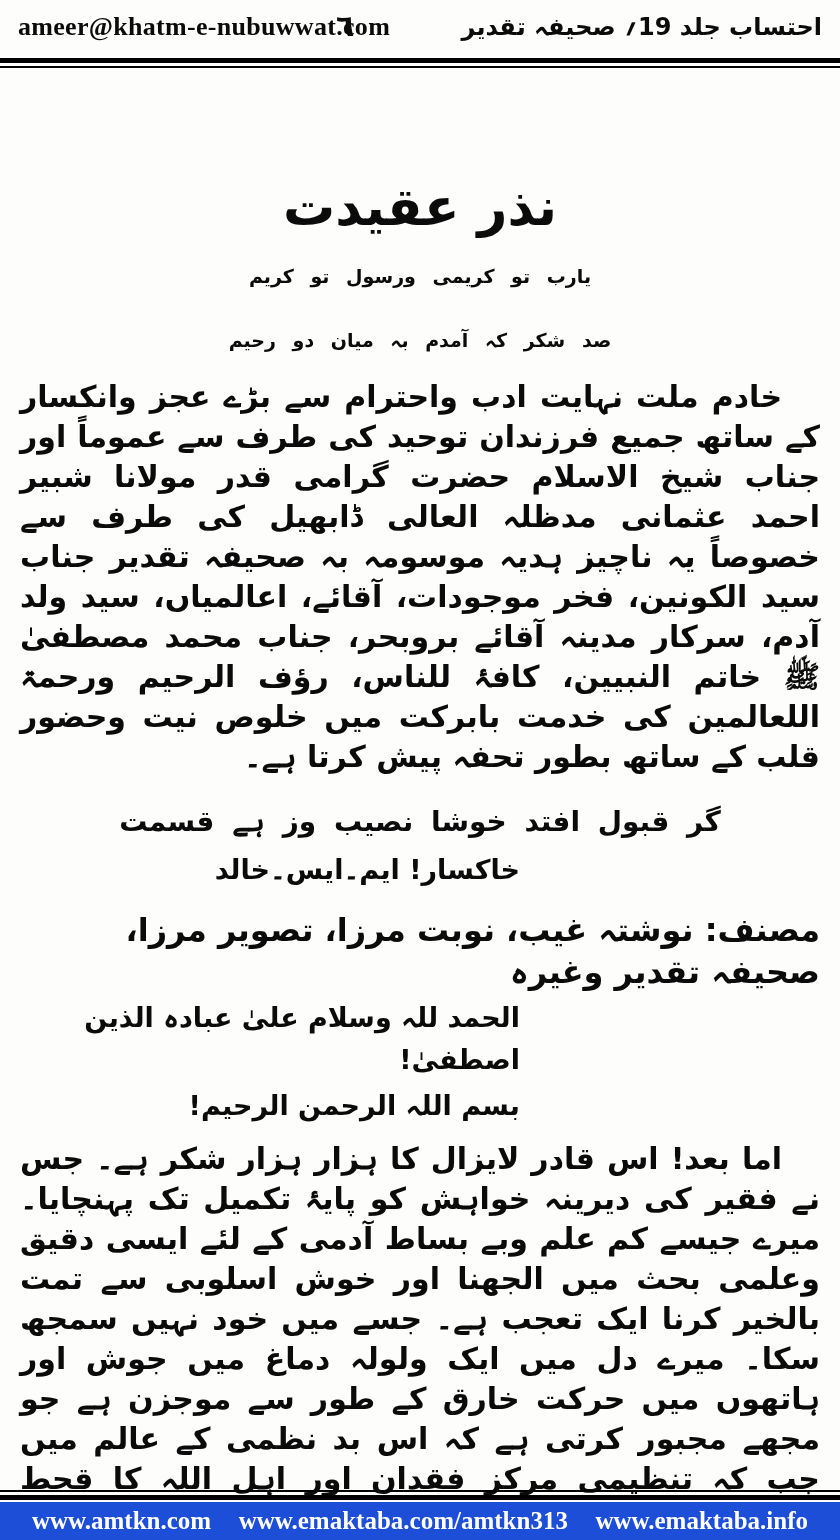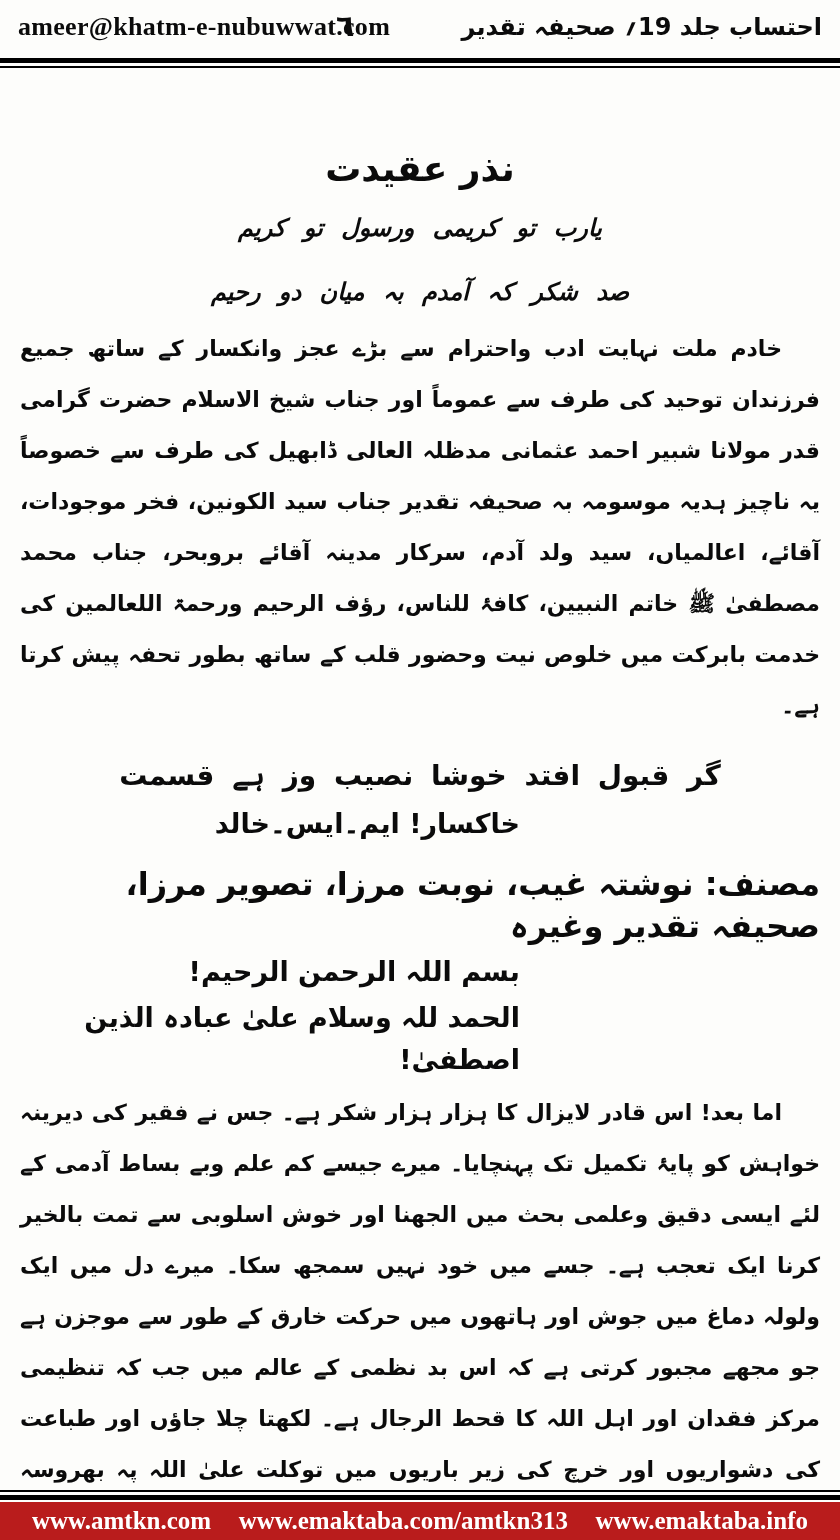--- a/index.html
+++ b/index.html
@@ -46,39 +46,38 @@
   .rule.thin  { height: 2px; }
   .rule.gap-b { margin-bottom: 3px; }
 
   
   .content {
     direction: rtl;
     padding: 0 20px;
     font-weight: 700;
   }
   .title {
-    margin-top: 80px;
+    margin-top: 109px;
     text-align: center;
-    font-size: 36px;
+    font-size: 52px;
     font-weight: 700;
     letter-spacing: 1px;
   }
   .couplet {
     text-align: center;
-    font-size: 24px;
+    font-size: 19px;
     line-height: 50px;
     word-spacing: 10px;
     margin-top: 14px;
-    font-style: italic;
   }
   .para {
-    font-size: 22px;
-    line-height: 51px;
+    font-size: 30px;
+    line-height: 40px;
     text-align: justify;
-    margin-top: 6px;
+    margin-top: 12px;
   }
   .para.indent { text-indent: 38px; }
   .indent-line {
     text-align: right;
     padding-left: 0;
     padding-right: 300px;
     font-size: 27px;
     line-height: 42px;
     margin-top: 4px;
   }
@@ -95,21 +94,21 @@
     word-spacing: 8px;
     margin-top: 22px;
   }
 
   
   .footer-area {
     position: absolute;
     left: 0; right: 0; bottom: 0;
   }
   .footer-bar {
-    background: #b91c1c;
+    background: #1d4ed8;
     color: #fff;
     height: 38px;
     display: flex;
     align-items: center;
     justify-content: space-between;
     padding: 0 32px;
     font-family: "Liberation Serif", serif;
     font-weight: 700;
     font-size: 25px;
     margin-top: 2px;
@@ -135,22 +134,22 @@
     <div class="couplet">صد شکر کہ آمدم بہ میان دو رحیم</div>
 
     <p class="para indent">خادم ملت نہایت ادب واحترام سے بڑے عجز وانکسار کے ساتھ جمیع فرزندان توحید کی طرف سے عموماً اور جناب شیخ الاسلام حضرت گرامی قدر مولانا شبیر احمد عثمانی مدظلہ العالی ڈابھیل کی طرف سے خصوصاً یہ ناچیز ہدیہ موسومہ بہ صحیفہ تقدیر جناب سید الکونین، فخر موجودات، آقائے، اعالمیاں، سید ولد آدم، سرکار مدینہ آقائے بروبحر، جناب محمد مصطفیٰ ﷺ خاتم النبیین، کافۂ للناس، رؤف الرحیم ورحمۃ اللعالمین کی خدمت بابرکت میں خلوص نیت وحضور قلب کے ساتھ بطور تحفہ پیش کرتا ہے۔</p>
 
     <div class="verse-single">گر قبول افتد خوشا نصیب وز ہے قسمت</div>
 
     <div class="indent-line">خاکسار! ایم۔ایس۔خالد</div>
 
     <div class="author-line">مصنف: نوشتہ غیب، نوبت مرزا، تصویر مرزا، صحیفہ تقدیر وغیرہ</div>
 
+    <div class="indent-line">الحمد للہ وسلام علیٰ عبادہ الذین اصطفیٰ!</div>
     <div class="indent-line">بسم اللہ الرحمن الرحیم!</div>
-    <div class="indent-line">الحمد للہ وسلام علیٰ عبادہ الذین اصطفیٰ!</div>
 
     <p class="para indent">اما بعد! اس قادر لایزال کا ہزار ہزار شکر ہے۔ جس نے فقیر کی دیرینہ خواہش کو پایۂ تکمیل تک پہنچایا۔ میرے جیسے کم علم وبے بساط آدمی کے لئے ایسی دقیق وعلمی بحث میں الجھنا اور خوش اسلوبی سے تمت بالخیر کرنا ایک تعجب ہے۔ جسے میں خود نہیں سمجھ سکا۔ میرے دل میں ایک ولولہ دماغ میں جوش اور ہاتھوں میں حرکت خارق کے طور سے موجزن ہے جو مجھے مجبور کرتی ہے کہ اس بد نظمی کے عالم میں جب کہ تنظیمی مرکز فقدان اور اہل اللہ کا قحط الرجال ہے۔ لکھتا چلا جاؤں اور طباعت کی دشواریوں اور خرچ کی زیر باریوں میں توکلت علیٰ اللہ پہ بھروسہ رکھوں۔</p>
 
   </div>
 
   <div class="footer-area">
     <div class="rule thin gap-b"></div>
     <div class="rule thick"></div>
     <div class="footer-bar">
       <span>www.amtkn.com</span>

